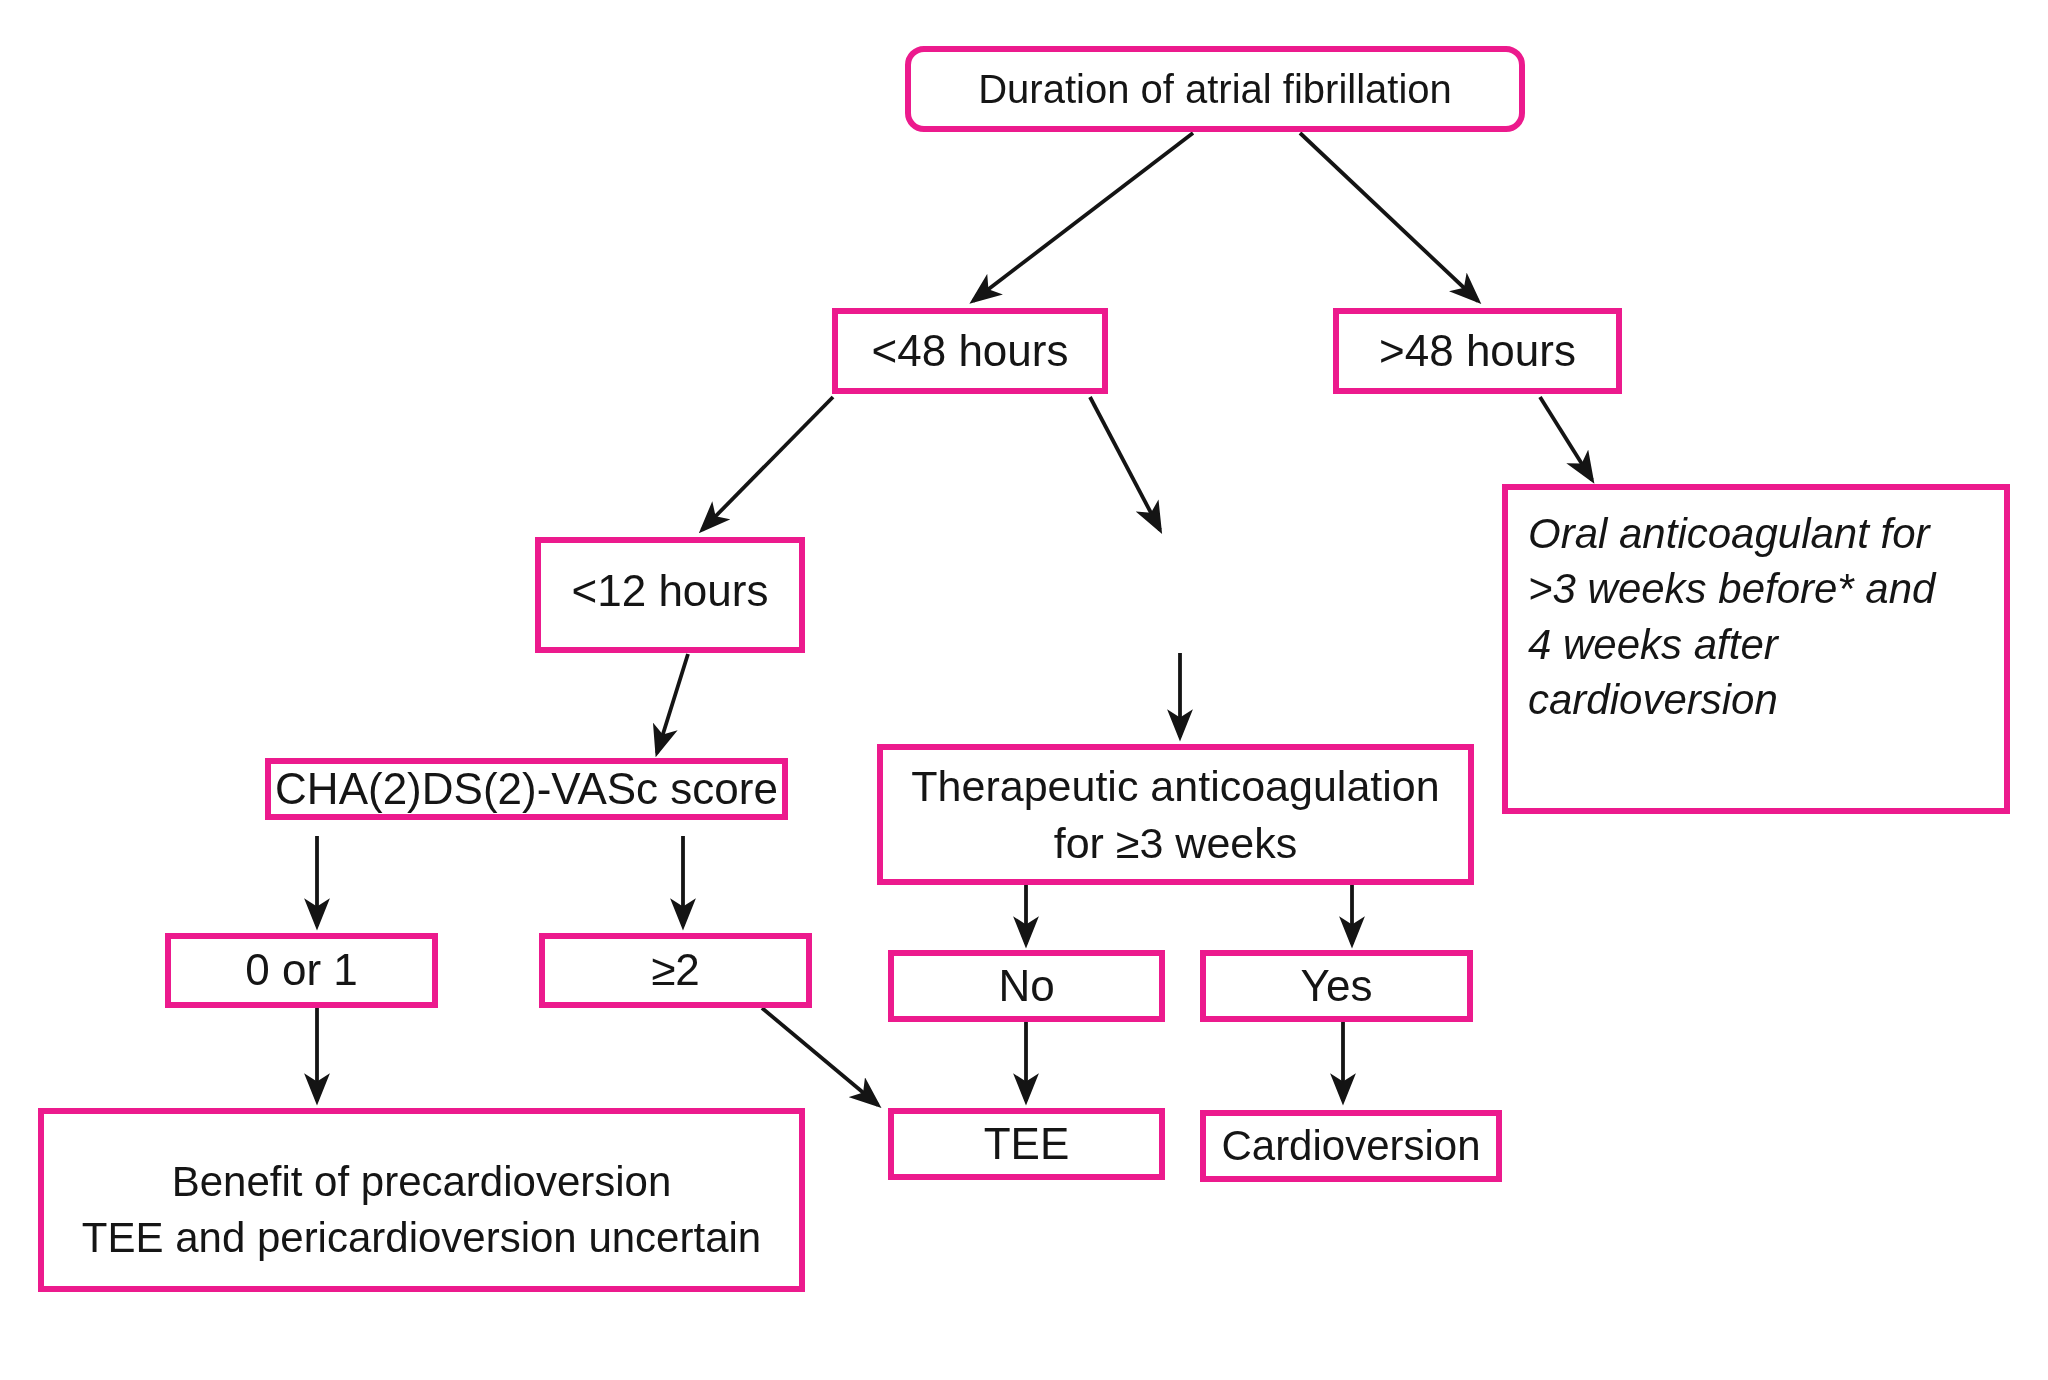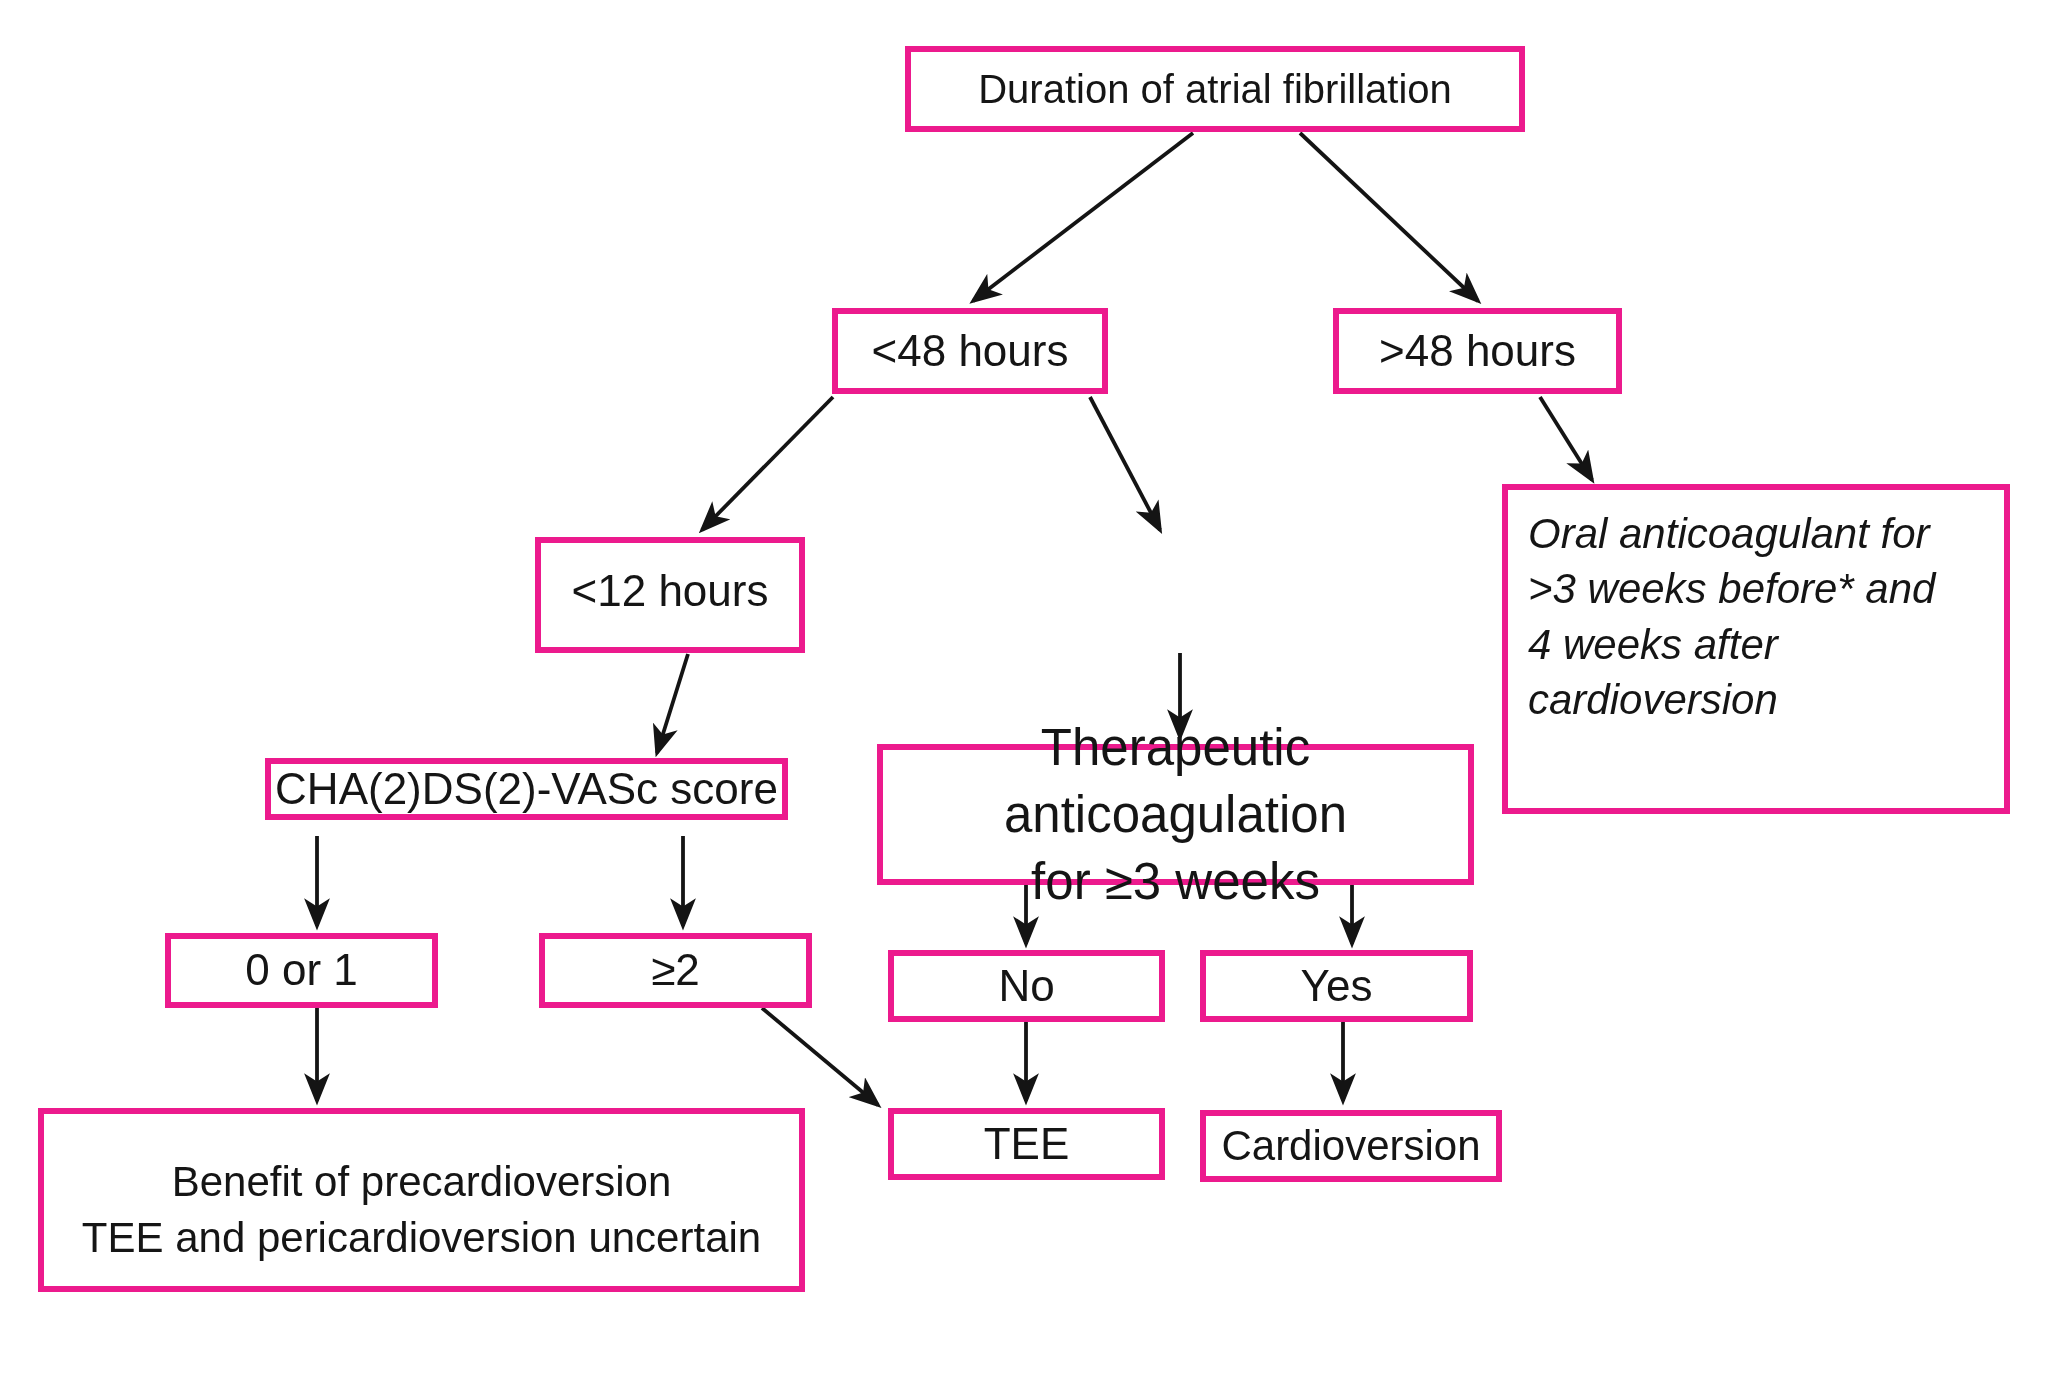--- a/index.html
+++ b/index.html
@@ -25,23 +25,23 @@
     box-sizing:border-box;
     border:6px solid var(--accent);
     background:var(--bg);
     display:flex;align-items:center;justify-content:center;
     text-align:center;
     font-size:44px;
     line-height:1.32;
     white-space:pre-line;
     color:var(--text);
   }
-  .fs40{font-size:40px;}
+  .fs40{font-size:40px;border-radius:19px;}
   .fs42{font-size:42px;}
-  .fs43{font-size:51px;}
+  .fs43{font-size:43px;}
   .lift{padding-bottom:7px;}        
   .drop{padding-top:19px;}           
   .topleft{
     align-items:flex-start;justify-content:flex-start;
     text-align:left;
     padding:16px 8px 0 20px;
     font-style:italic;
   }
 </style>
 </head>

